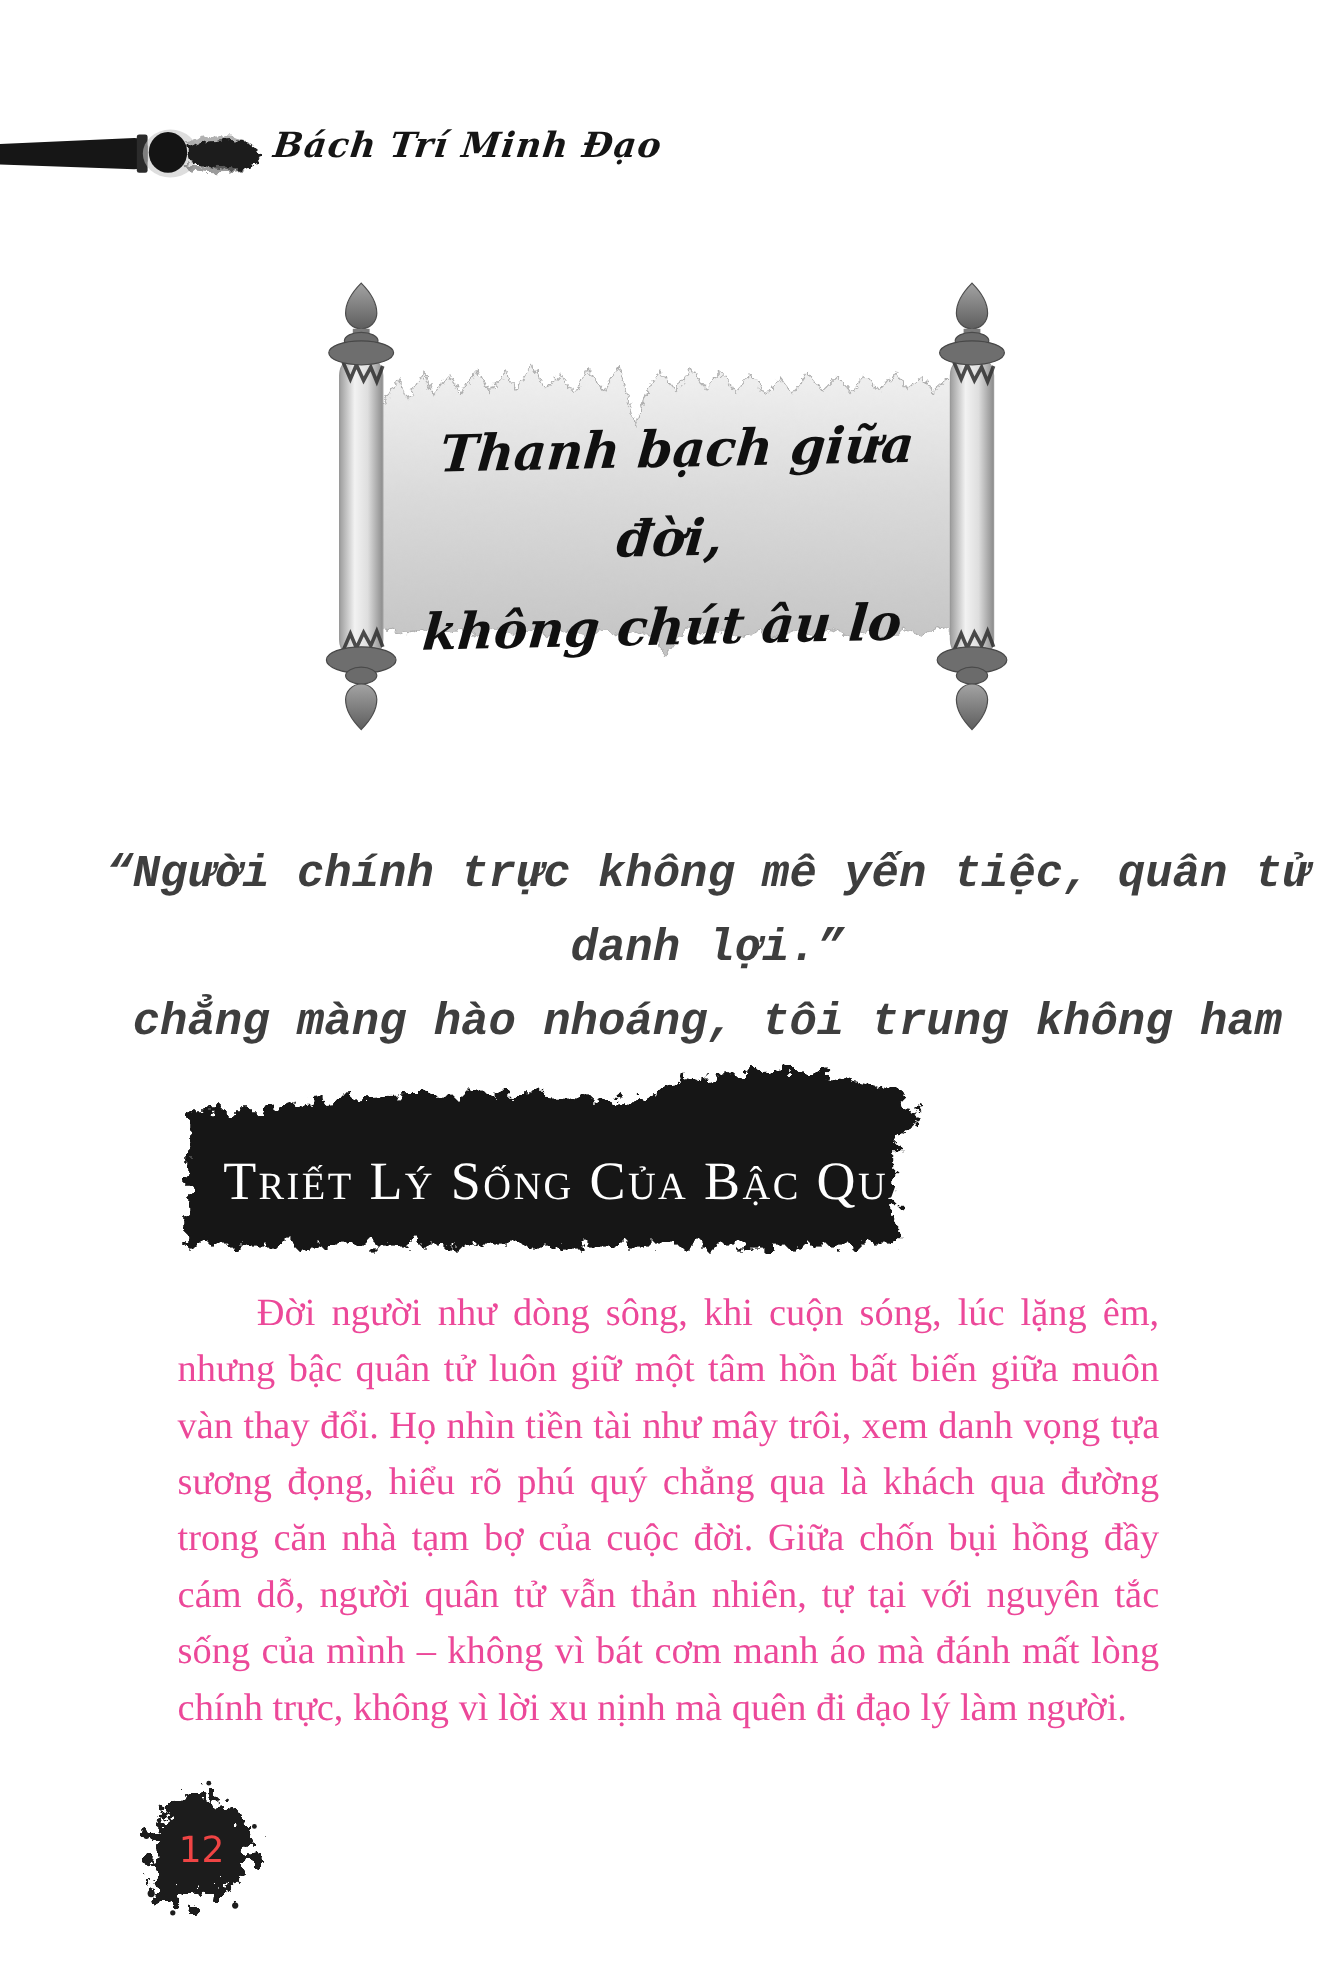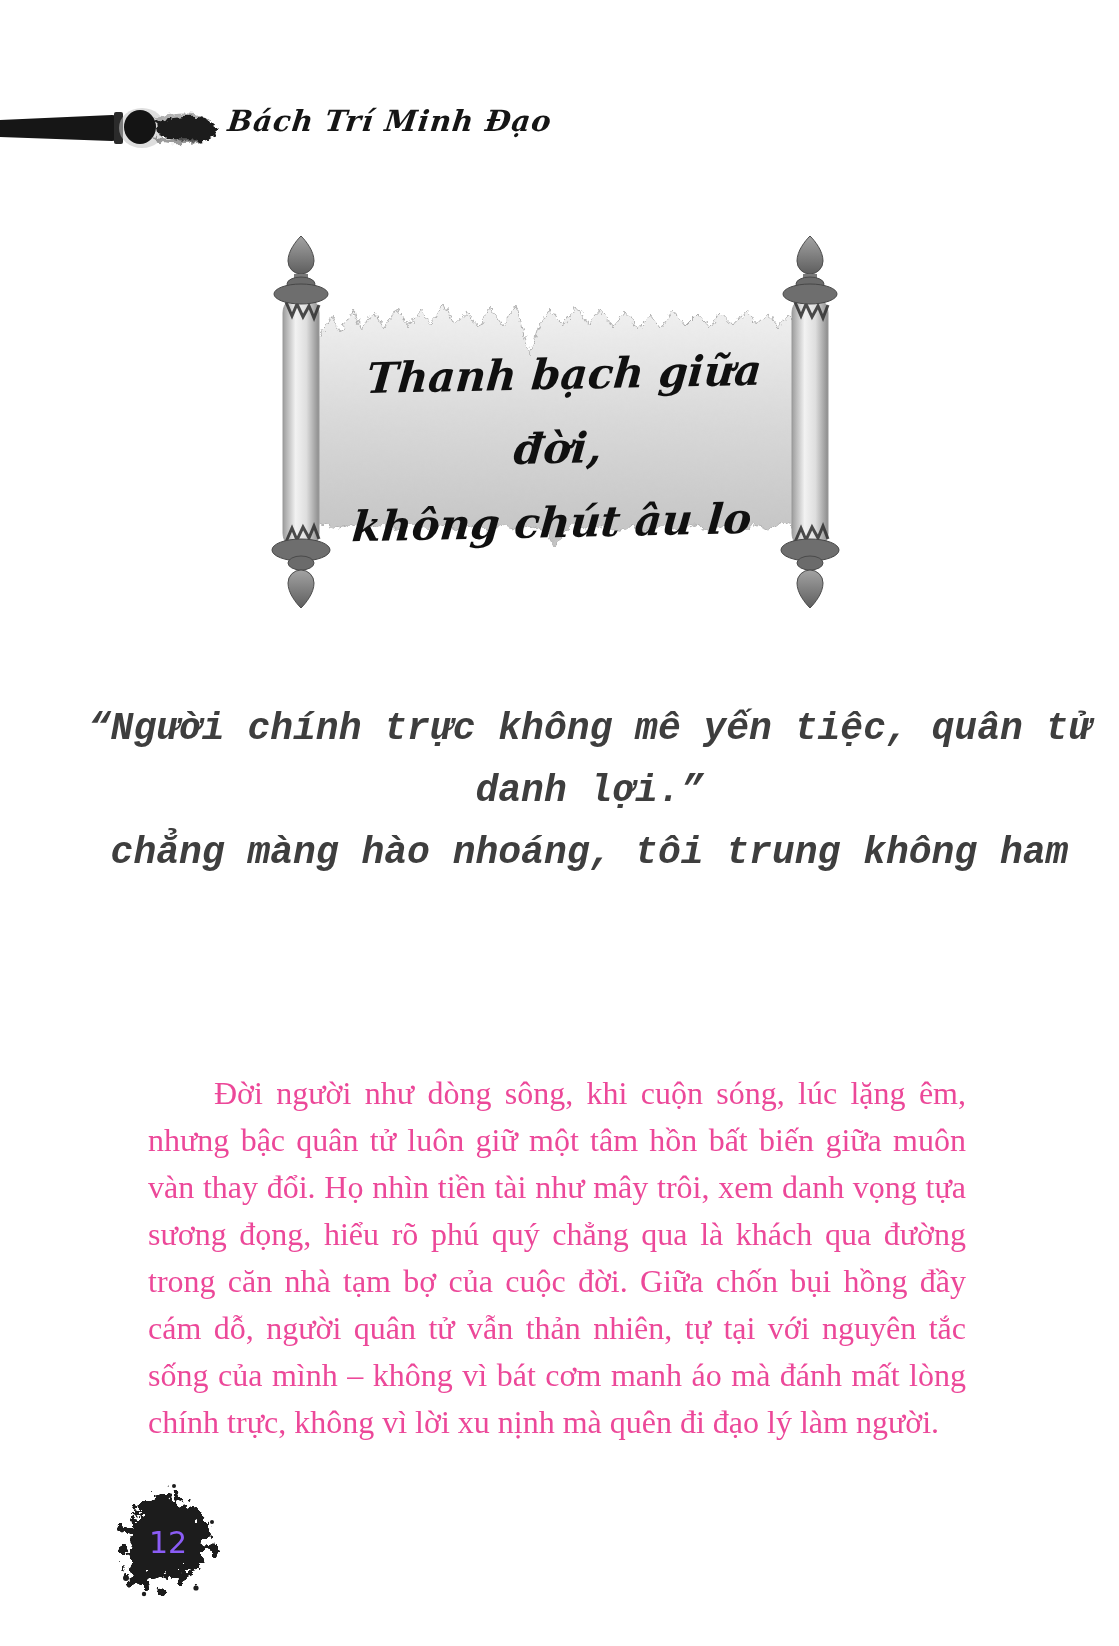--- a/index.html
+++ b/index.html
@@ -75,21 +75,21 @@
     text-indent: 66px;
   }
 
   
   .page-blob { position: absolute; left: 100px; top: 1478px; width: 150px; height: 150px; }
   .page-blob svg { position: absolute; left: 0; top: 0; overflow: visible; }
   .page-blob .num {
     position: absolute; left: 0; top: 0; width: 136px; height: 128px;
     display: flex; align-items: center; justify-content: center;
     font-family: "DejaVu Sans", sans-serif;
-    font-size: 30px; color: #8b5cf6;
+    font-size: 30px; color: #ef4444;
   }
 </style>
 </head>
 <body>
 
 <div class="page">
 
   <svg width="0" height="0" style="position:absolute" aria-hidden="true">
     <defs>
       <linearGradient id="paperGrad" x1="0" y1="0" x2="0" y2="1">
@@ -193,20 +193,30 @@
       <div>không chút âu lo</div>
     </div>
   </div>
 
   <blockquote class="quote">
     <div>“Người chính trực không mê yến tiệc, quân tử</div>
     <div>danh lợi.”</div>
     <div>chẳng màng hào nhoáng, tôi trung không ham</div>
   </blockquote>
 
+  <div class="banner">
+    <svg width="680" height="195" viewBox="0 0 680 195">
+      <g filter="url(#roughEdge)">
+        <rect x="16" y="56" width="590" height="112" fill="#191919"></rect>
+        <ellipse cx="505" cy="62" rx="118" ry="40" fill="#191919"></ellipse>
+        <ellipse cx="250" cy="60" rx="180" ry="18" fill="#191919"></ellipse>
+      </g>
+    </svg>
+    <h2>Triết Lý Sống Của Bậc Quân Tử</h2>
+  </div>
 
   <p class="body-text">Đời người như dòng sông, khi cuộn sóng, lúc lặng êm, nhưng bậc quân tử luôn giữ một tâm hồn bất biến giữa muôn vàn thay đổi. Họ nhìn tiền tài như mây trôi, xem danh vọng tựa sương đọng, hiểu rõ phú quý chẳng qua là khách qua đường trong căn nhà tạm bợ của cuộc đời. Giữa chốn bụi hồng đầy cám dỗ, người quân tử vẫn thản nhiên, tự tại với nguyên tắc sống của mình – không vì bát cơm manh áo mà đánh mất lòng chính trực, không vì lời xu nịnh mà quên đi đạo lý làm người.</p>
 
   <div class="page-blob">
     <svg width="150" height="150" viewBox="0 0 150 150">
       <g filter="url(#splat)">
         <circle cx="68" cy="60" r="42" fill="#1d1d1d"></circle>
         <circle cx="45" cy="86" r="22" fill="#1d1d1d"></circle>
       </g>
       <circle cx="26" cy="100" r="3" fill="#1d1d1d"></circle>

